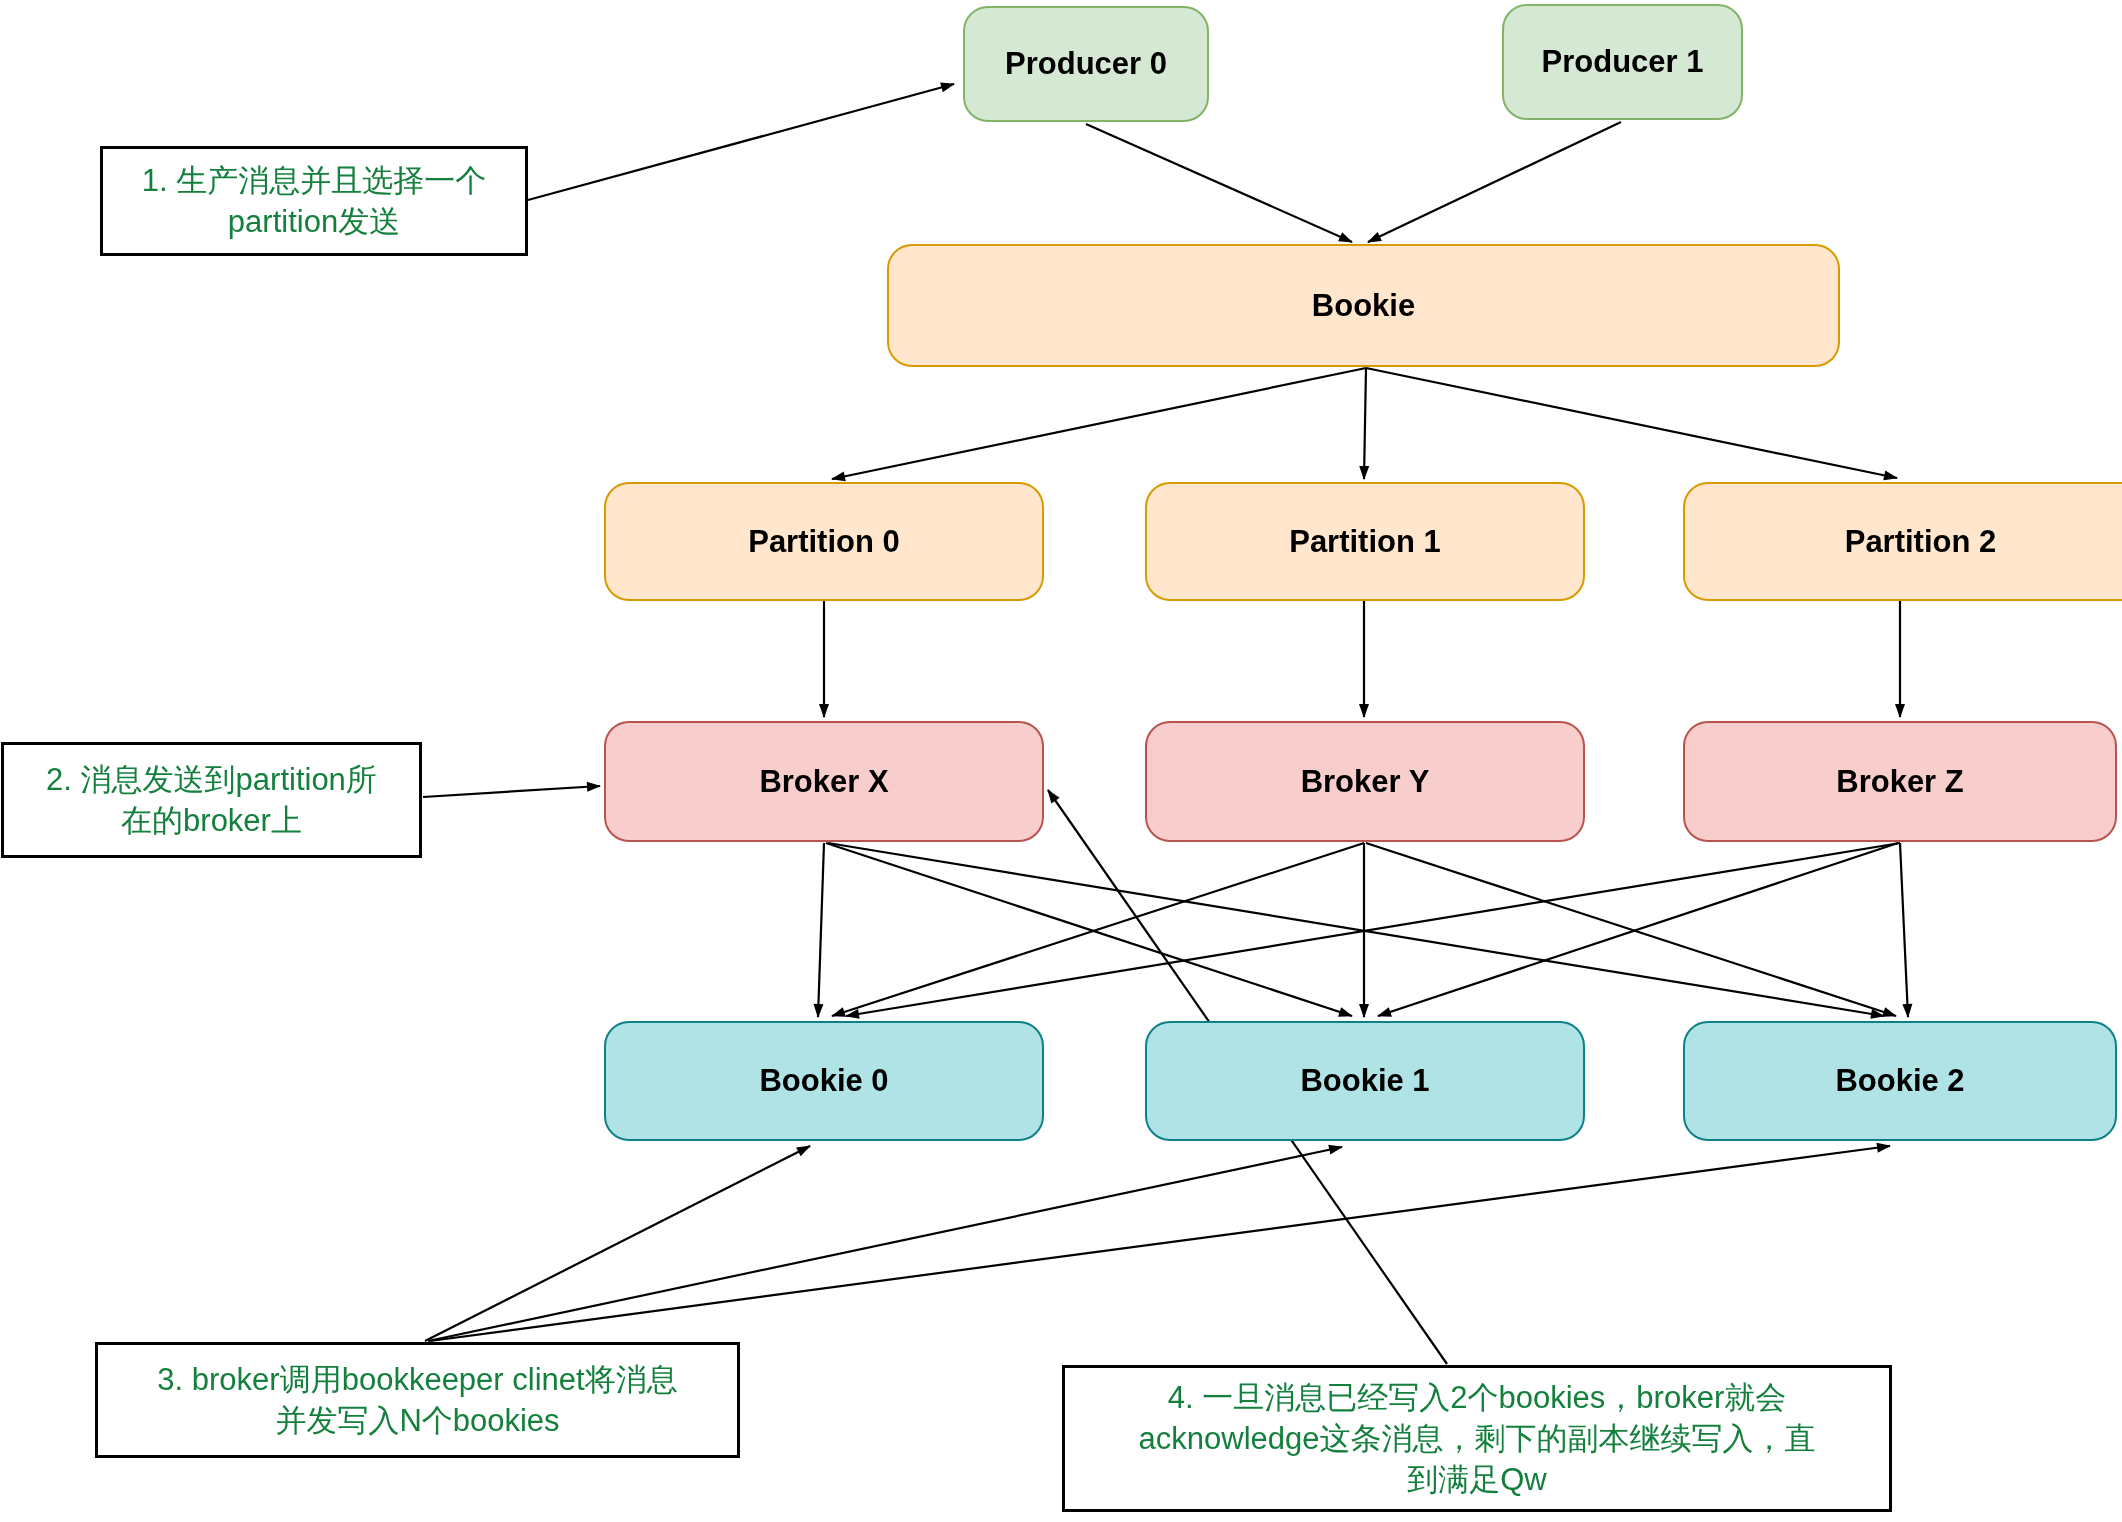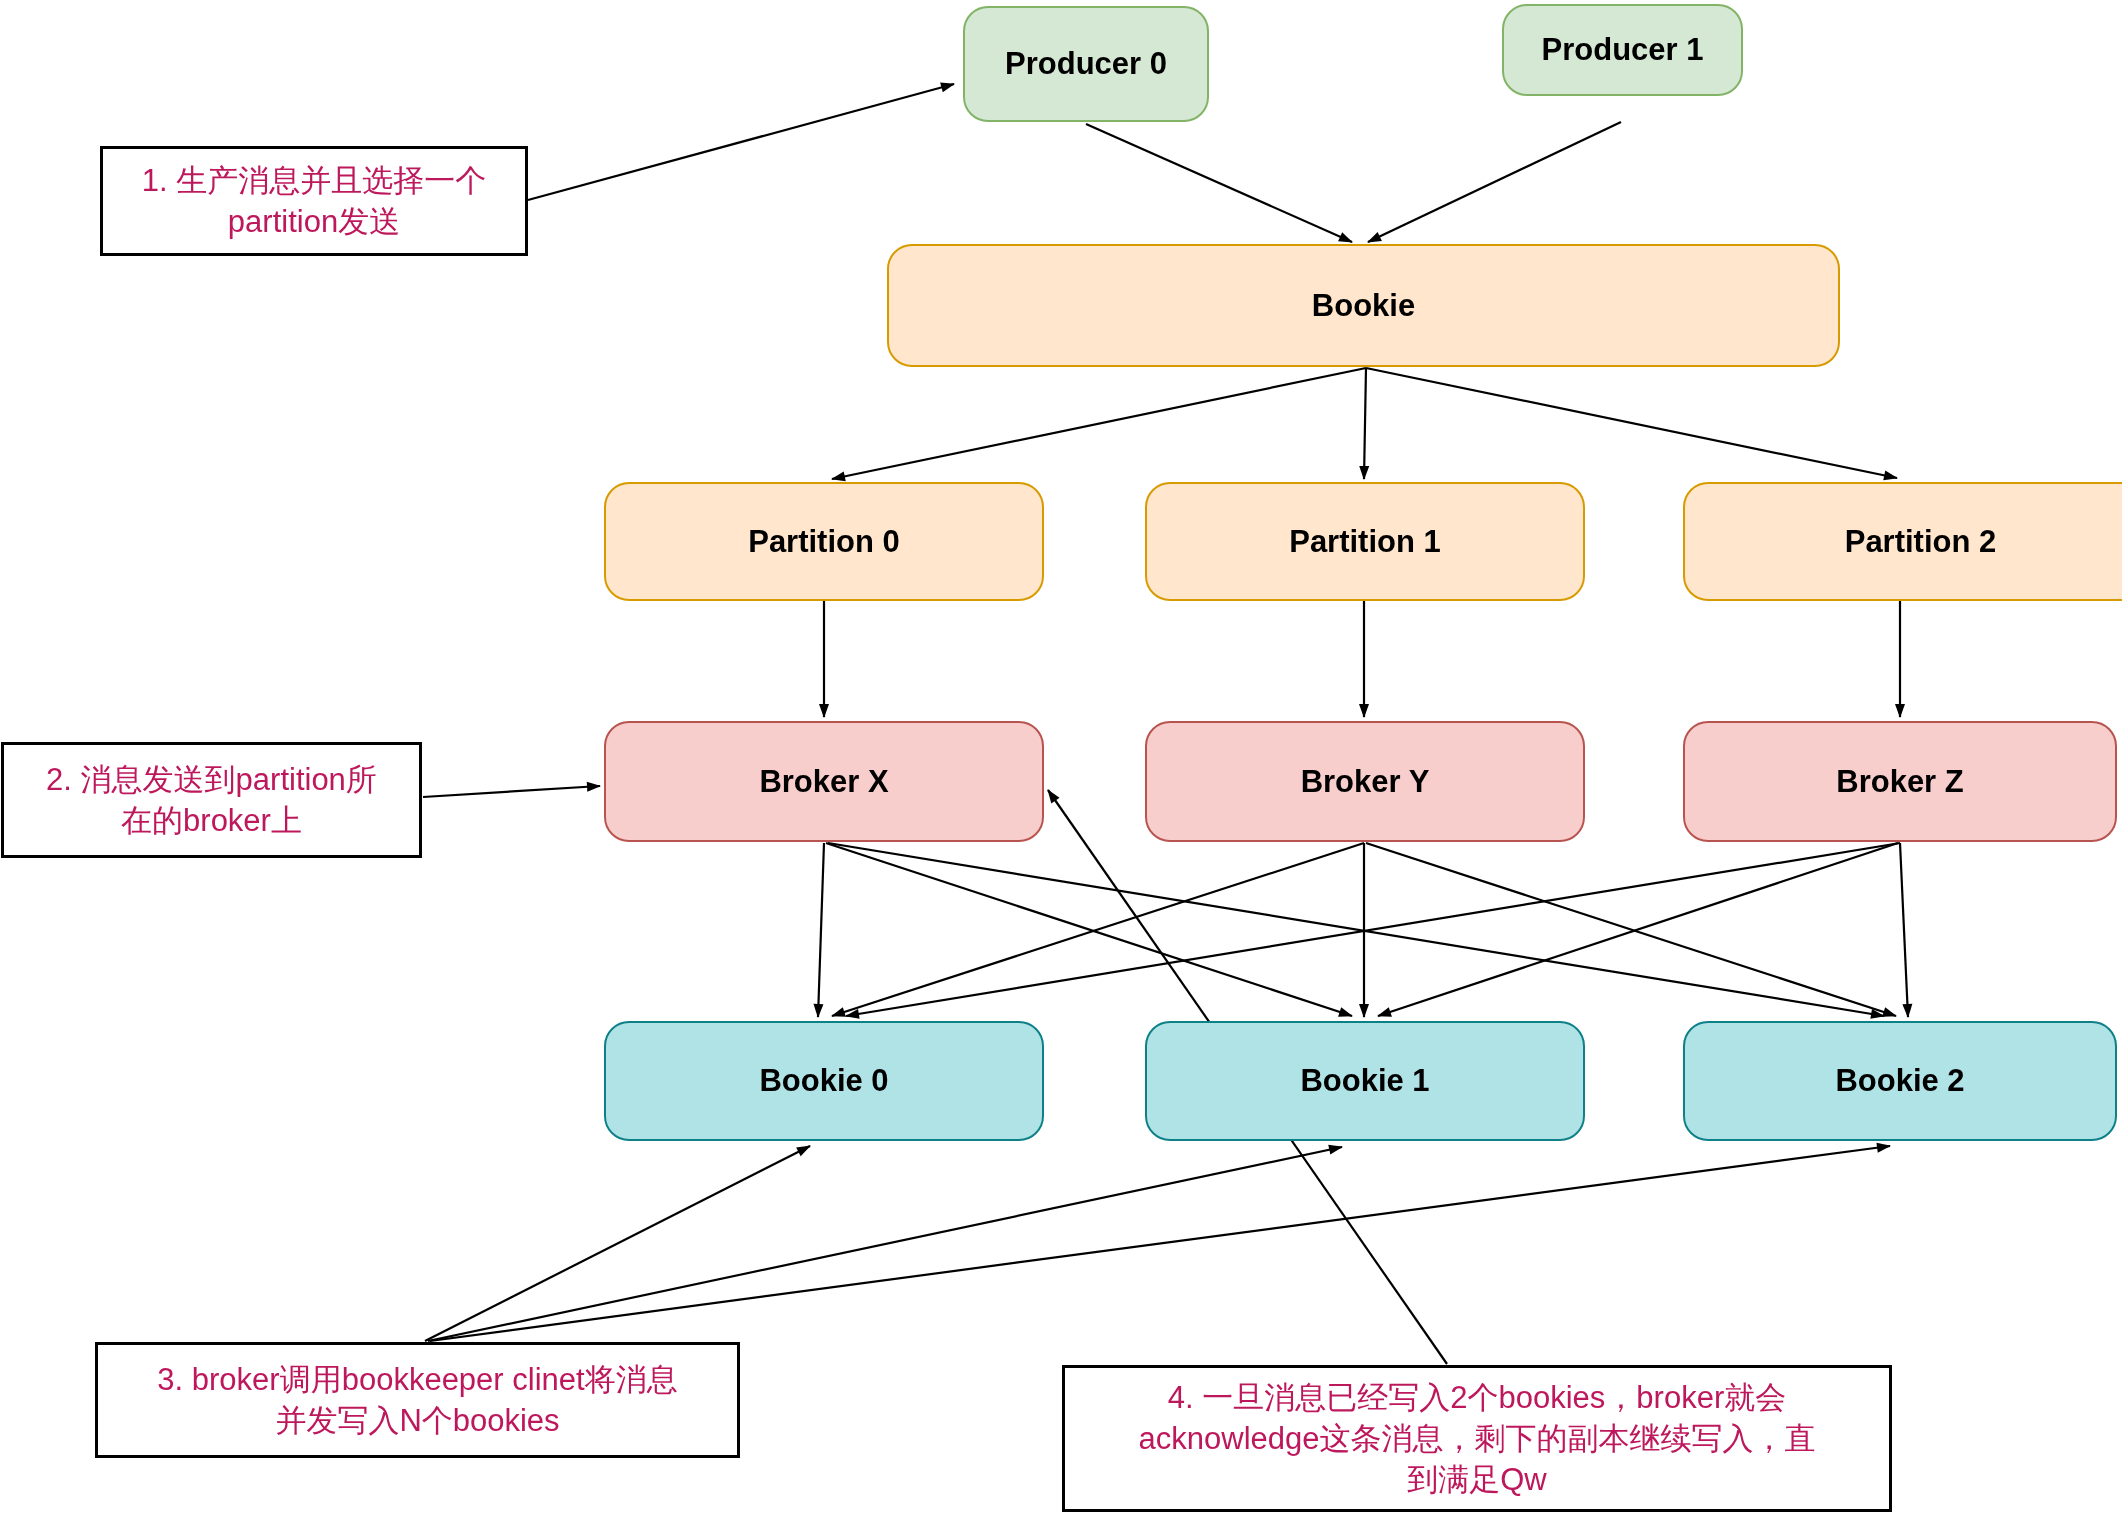--- a/index.html
+++ b/index.html
@@ -9,24 +9,24 @@
   svg.edges line{stroke:#000000;stroke-width:2.2;}
   .node{position:absolute;display:flex;align-items:center;justify-content:center;
         border-radius:25px;border:2.5px solid #000;box-sizing:border-box;
         font-weight:bold;font-size:31px;color:#000;text-align:center;}
   .producer{background:#d5e8d4;border-color:#82b366;}
   .orange{background:#ffe6cc;border-color:#d79b00;}
   .broker{background:#f8cecc;border-color:#b85450;}
   .bookie{background:#b0e3e6;border-color:#0e8088;}
   .note{position:absolute;display:flex;flex-direction:column;align-items:center;justify-content:center;
         background:#ffffff;border:3px solid #000000;box-sizing:border-box;
-        font-size:31px;line-height:41px;color:#be185d;text-align:center;font-weight:normal;}
+        font-size:31px;line-height:41px;color:#15803d;text-align:center;font-weight:normal;}
   
   .n-producer0{left:963px;top:6px;width:246px;height:116px;}
-  .n-producer1{left:1502px;top:4px;width:241px;height:92px;}
+  .n-producer1{left:1502px;top:4px;width:241px;height:116px;}
   .n-topic{left:887px;top:244px;width:953px;height:123px;}
   .n-partition0{left:604px;top:482px;width:440px;height:119px;}
   .n-partition1{left:1145px;top:482px;width:440px;height:119px;}
   .n-partition2{left:1683px;top:482px;width:475px;height:119px;}
   .n-brokerX{left:604px;top:721px;width:440px;height:121px;}
   .n-brokerY{left:1145px;top:721px;width:440px;height:121px;}
   .n-brokerZ{left:1683px;top:721px;width:434px;height:121px;}
   .n-bookie0{left:604px;top:1021px;width:440px;height:120px;}
   .n-bookie1{left:1145px;top:1021px;width:440px;height:120px;}
   .n-bookie2{left:1683px;top:1021px;width:434px;height:120px;}

